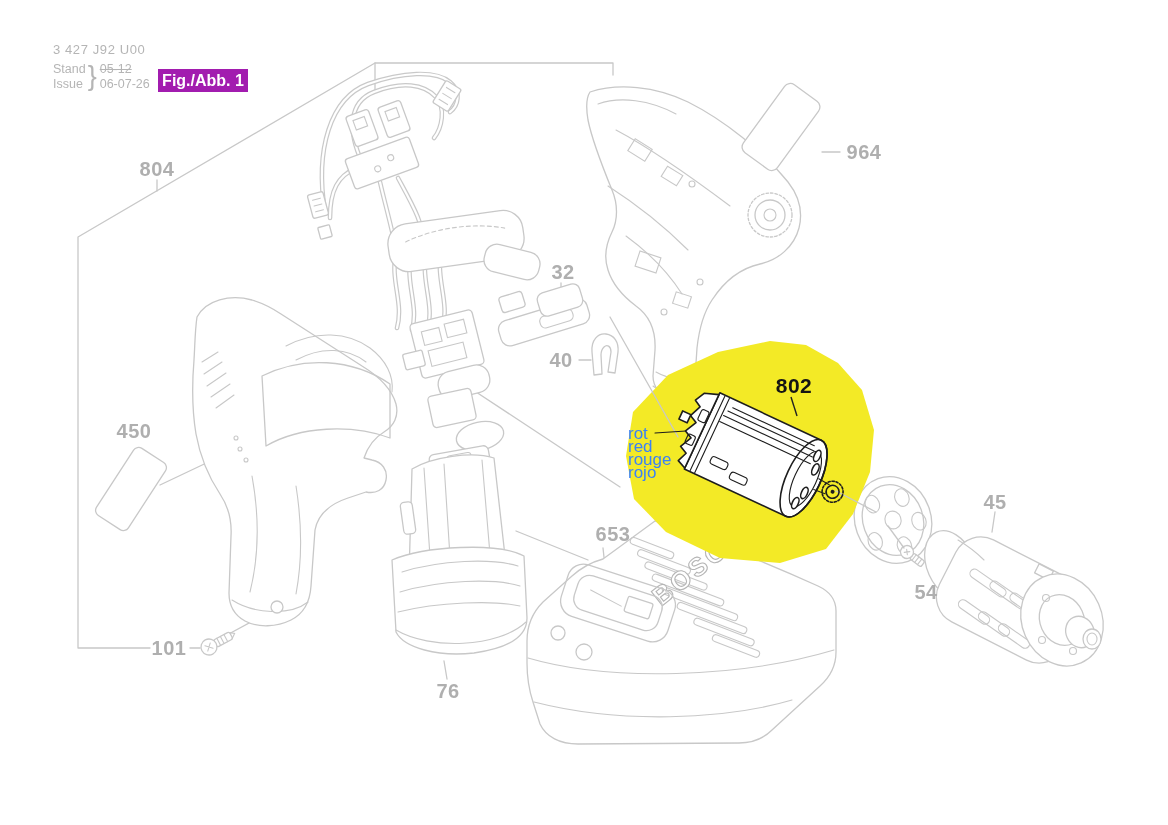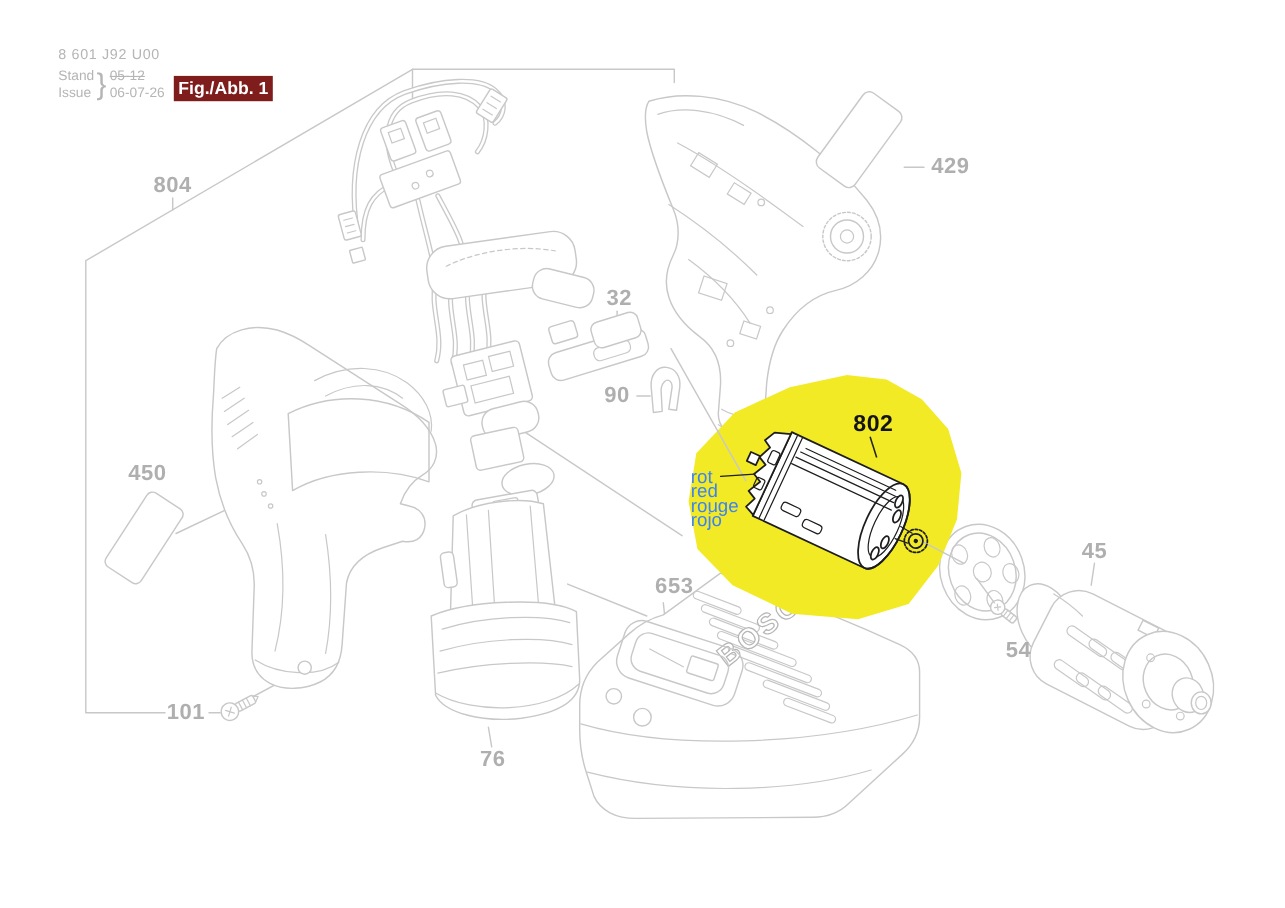--- a/index.html
+++ b/index.html
@@ -20,21 +20,21 @@
   .callout{
     position:absolute;transform:translate(-50%,-50%);
     font-size:20px;font-weight:bold;color:#afafaf;letter-spacing:0.5px;
   }
   .callout.dark{color:#141414;font-size:21px;}
   .type-number{font-size:13px;color:#b5b5b5;letter-spacing:0.6px;}
   .issue-block{display:flex;align-items:center;color:#b5b5b5;font-size:12.5px;line-height:14.5px;}
   .issue-brace{font-size:27px;font-weight:400;padding:0 3px 0 2px;color:#b5b5b5;}
   .strike{text-decoration:line-through;}
   .fig-badge{
-    width:90px;height:23px;background:#7f1d1d;color:#ffffff;
+    width:90px;height:23px;background:#a21caf;color:#ffffff;
     font-size:16px;font-weight:bold;display:flex;align-items:center;justify-content:center;
   }
   .wire-label{font-size:17px;line-height:13px;color:#3b82f6;}
   .footer-note{font-size:12.5px;line-height:15.5px;color:#c6c6c6;}
   .bosch-text{font-size:26px;font-weight:bold;letter-spacing:3px;
     fill:#ffffff;stroke:#b5b5b5;stroke-width:1.1px;}
 </style>
 </head>
 <body>
 
@@ -356,40 +356,40 @@
       <circle class="dk" stroke-dasharray="2.2,1.8" cx="146" cy="42" r="10.5"></circle>
       <circle class="dk" cx="146" cy="42" r="6.5"></circle>
       <circle fill="#1d1d1d" stroke="none" cx="146" cy="42" r="2"></circle>
     </g>
     <path class="dk2" d="M655,433 L686,431"></path>
     <path d="M791,397 L797,416" fill="none" stroke="#222222" stroke-width="1.4"></path>
   </g>
 
 </svg>
 
-<div class="overlay type-number" style="left:53px;top:42px">8 601 J92 U00</div>
+<div class="overlay type-number" style="left:53px;top:42px">3 427 J92 U00</div>
 
 <div class="overlay issue-block" style="left:53px;top:62px">
   <div>
     <div>Stand</div>
     <div>Issue</div>
   </div>
   <div class="issue-brace">}</div>
   <div>
     <div class="strike">05-12</div>
     <div>06-07-26</div>
   </div>
 </div>
 
 <div class="overlay fig-badge" style="left:158px;top:69px">Fig./Abb. 1</div>
 
 <div class="overlay callout" style="left:157px;top:169px">804</div>
-<div class="overlay callout" style="left:864px;top:152px">429</div>
+<div class="overlay callout" style="left:864px;top:152px">964</div>
 <div class="overlay callout" style="left:563px;top:272px">32</div>
-<div class="overlay callout" style="left:561px;top:360px">90</div>
+<div class="overlay callout" style="left:561px;top:360px">40</div>
 <div class="overlay callout" style="left:134px;top:431px">450</div>
 <div class="overlay callout dark" style="left:794px;top:386px">802</div>
 <div class="overlay callout" style="left:613px;top:534px">653</div>
 <div class="overlay callout" style="left:995px;top:502px">45</div>
 <div class="overlay callout" style="left:926px;top:592px">54</div>
 <div class="overlay callout" style="left:448px;top:691px">76</div>
 <div class="overlay callout" style="left:169px;top:648px">101</div>
 
 <div class="overlay wire-label" style="left:628px;top:427px">
   <div>rot</div>

